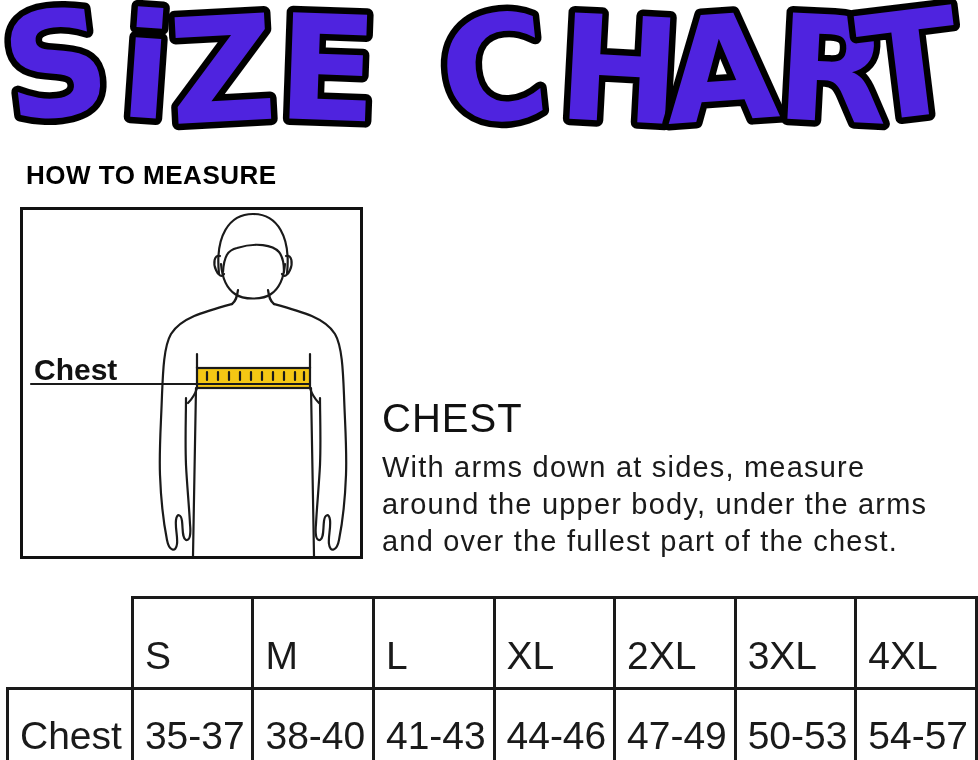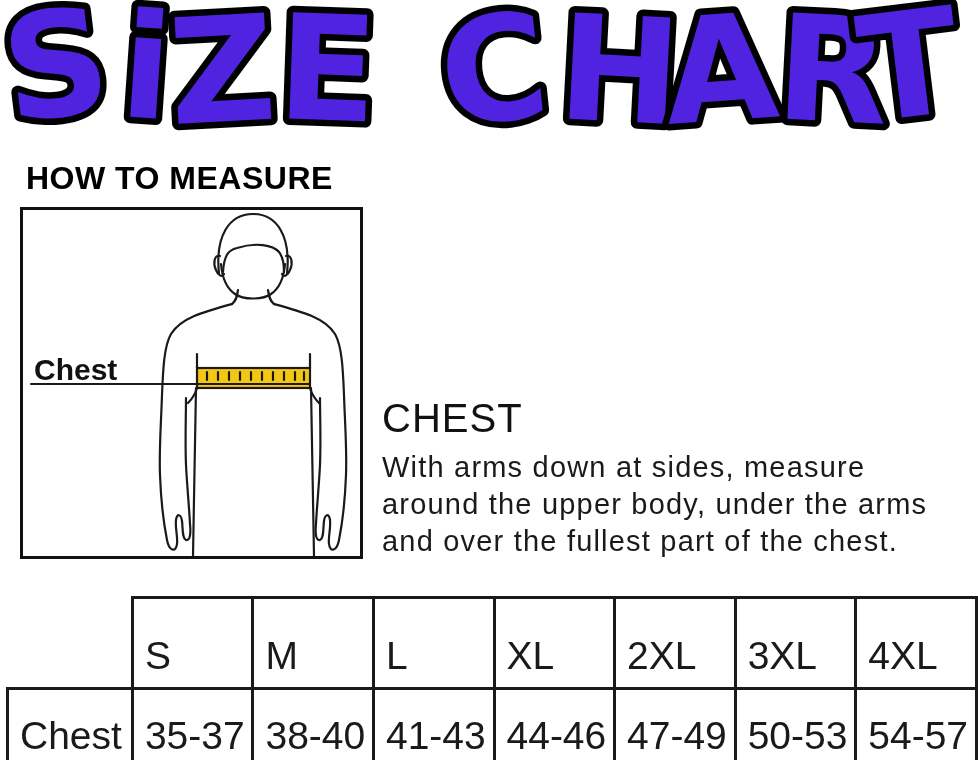--- a/index.html
+++ b/index.html
@@ -5,21 +5,21 @@
   html,body{margin:0;padding:0;background:#ffffff;}
   body{width:978px;height:760px;position:relative;overflow:hidden;
        font-family:"Liberation Sans",sans-serif;color:#1a1a1a;}
 
   
   .title-svg{position:absolute;left:0;top:0;width:978px;height:158px;display:block;}
   .title-letter{font-family:"DejaVu Sans",sans-serif;font-weight:bold;font-size:146px;
                 paint-order:stroke;stroke-linejoin:round;}
 
   
-  .howto{position:absolute;left:26px;top:160px;font-size:32px;font-weight:bold;
+  .howto{position:absolute;left:26px;top:160px;font-size:26px;font-weight:bold;
          letter-spacing:0.5px;color:#000;}
 
   
   .figure-box{position:absolute;left:20px;top:207px;width:343px;height:352px;
               border:3px solid #111;box-sizing:border-box;background:#fff;}
   .figure-box svg{display:block;width:337px;height:346px;}
   .fig-stroke{fill:none;stroke:#1a1a1a;stroke-width:2.2;stroke-linecap:round;}
   .chest-label-text{font-family:"Liberation Sans",sans-serif;font-weight:bold;
                     font-size:30px;fill:#111;}
 

